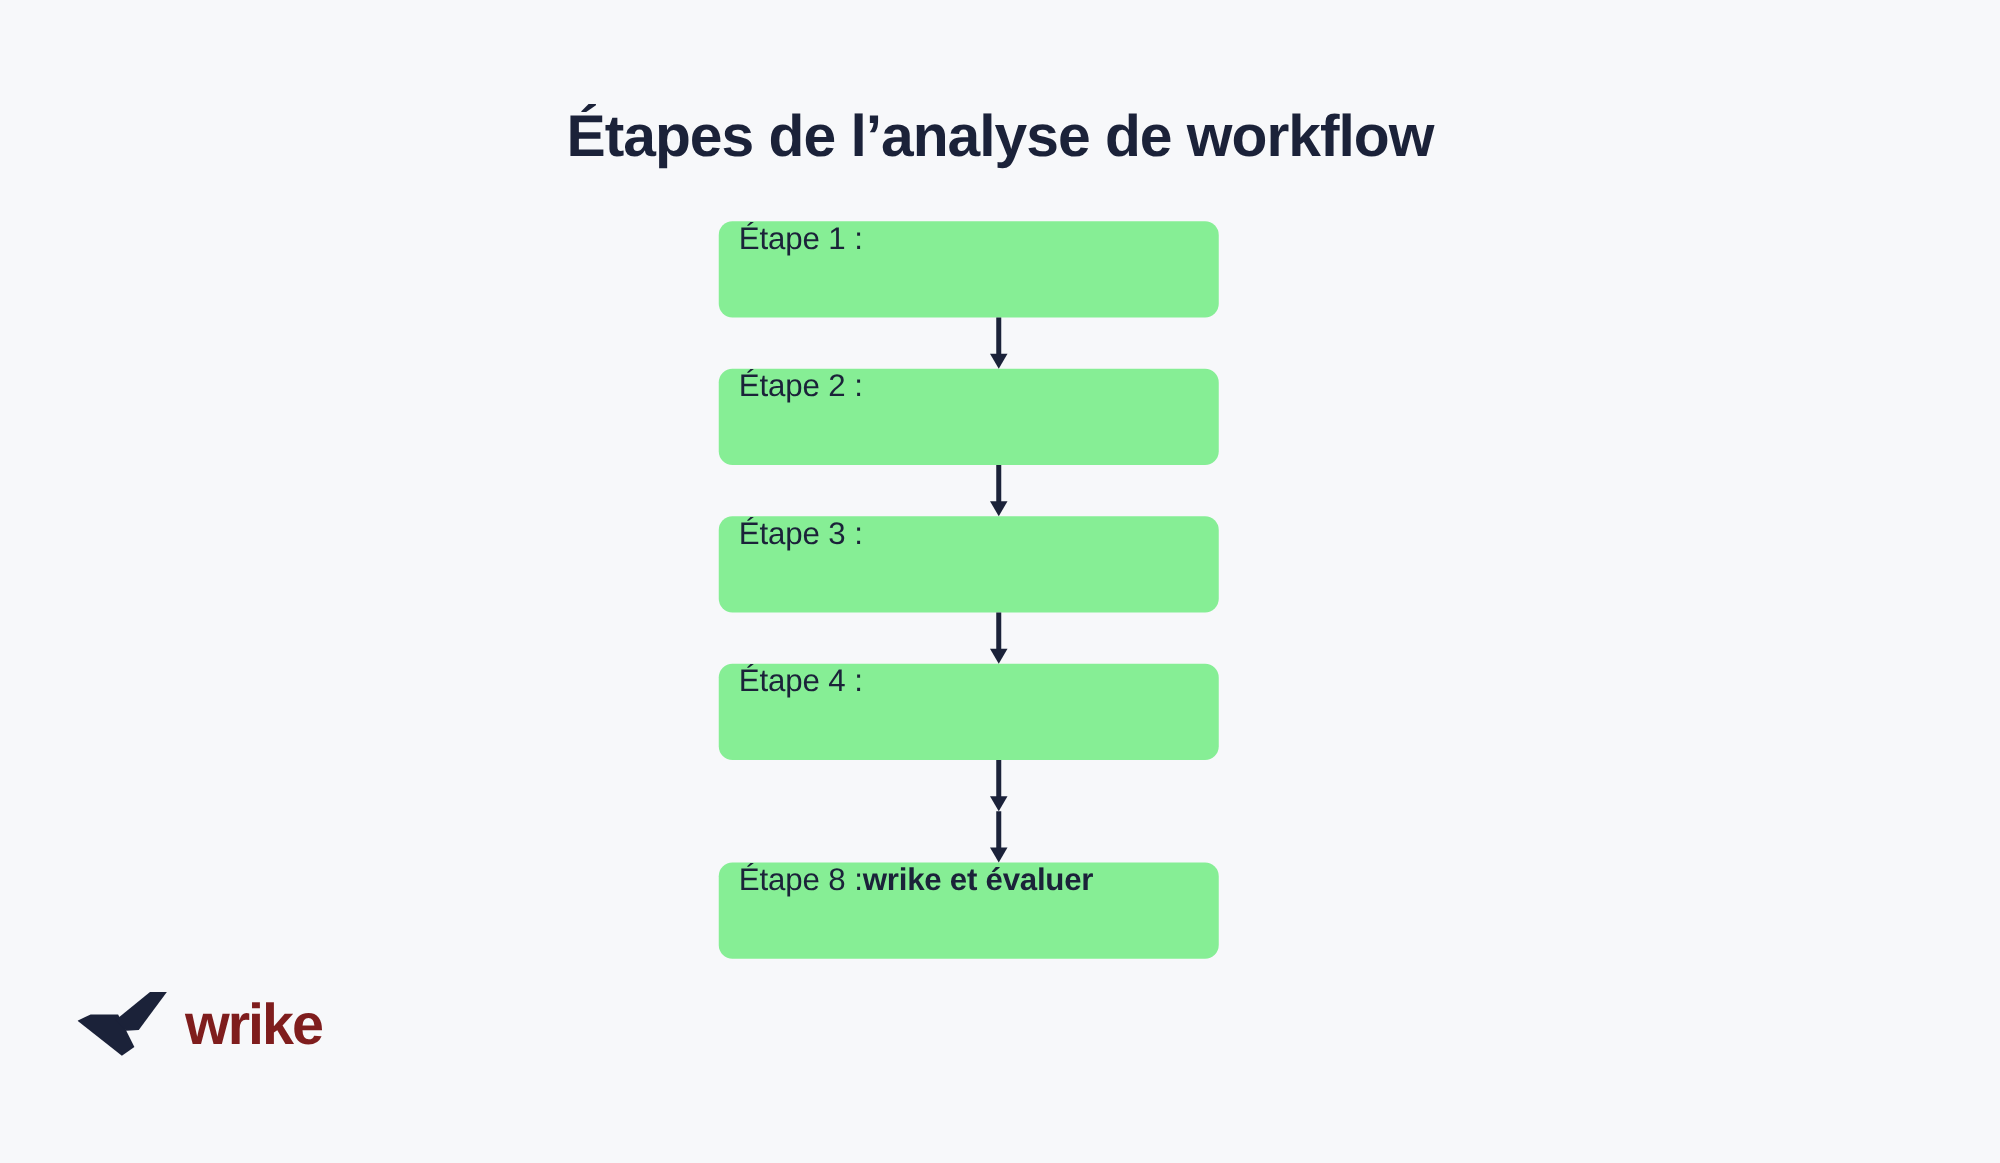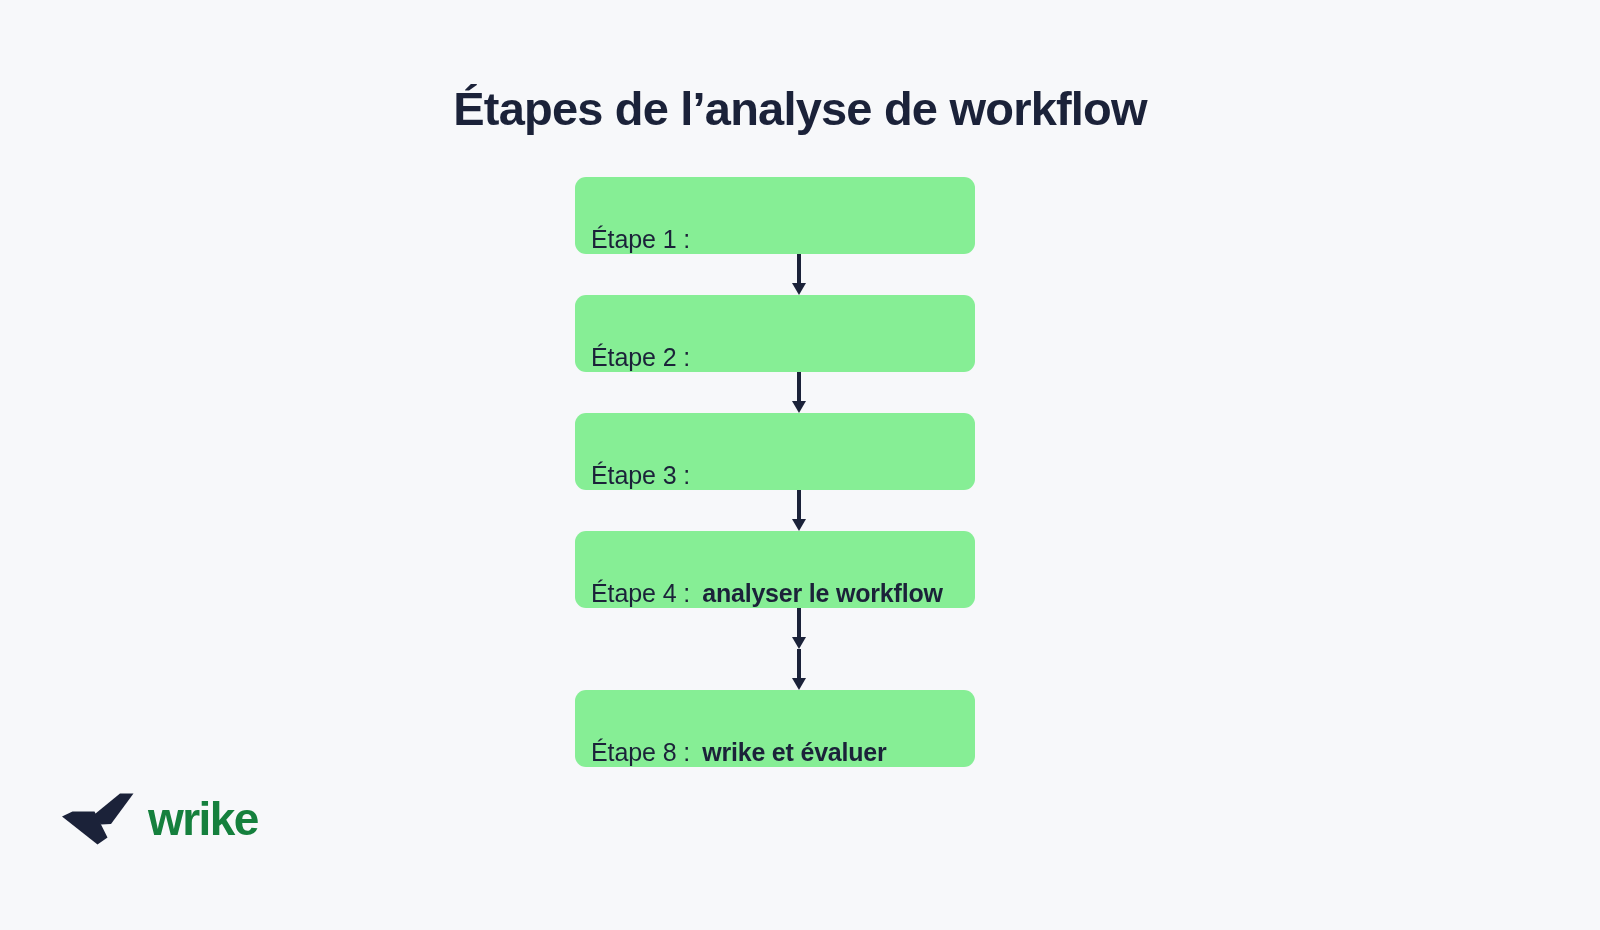--- a/index.html
+++ b/index.html
@@ -48,24 +48,23 @@
     align-items: flex-start;
   }
 
   .step-box {
     background: #86ee95;
     border-radius: 11px;
     height: 77px;
     min-width: 400px;
     box-sizing: border-box;
     display: flex;
-    align-items: flex-end;
-    padding: 12px 14px 0 16px;
+    align-items: flex-start;
+    padding: 0 14px 0 16px;
     white-space: nowrap;
-    gap: 12px;
   }
 
   .step-label {
     font-size: 25px;
     font-weight: 400;
     color: #1b2239;
     letter-spacing: -0.1px;
   }
 
   .step-title {
@@ -120,21 +119,21 @@
   }
   .logo-mark {
     width: 72px;
     height: 52px;
     display: block;
   }
   .logo-word {
     font-size: 46px;
     font-weight: 700;
     letter-spacing: -1.6px;
-    color: #15803d;
+    color: #7f1d1d;
     line-height: 1;
   }
 </style>
 </head>
 <body>
 
 <div class="canvas">
 
   <h1 class="page-title">Étapes de l’analyse de workflow</h1>
 
@@ -168,21 +167,20 @@
 
     <div class="connector">
       <div class="arrow">
         <div class="shaft"></div>
         <div class="head"></div>
       </div>
     </div>
 
     <div class="step-box">
       <span class="step-label">Étape 4 : </span>
-        <span class="step-title">analyser le workflow</span>
     </div>
 
     <div class="connector">
       <div class="arrow">
         <div class="shaft"></div>
         <div class="head"></div>
       </div>
     </div>
 
 

